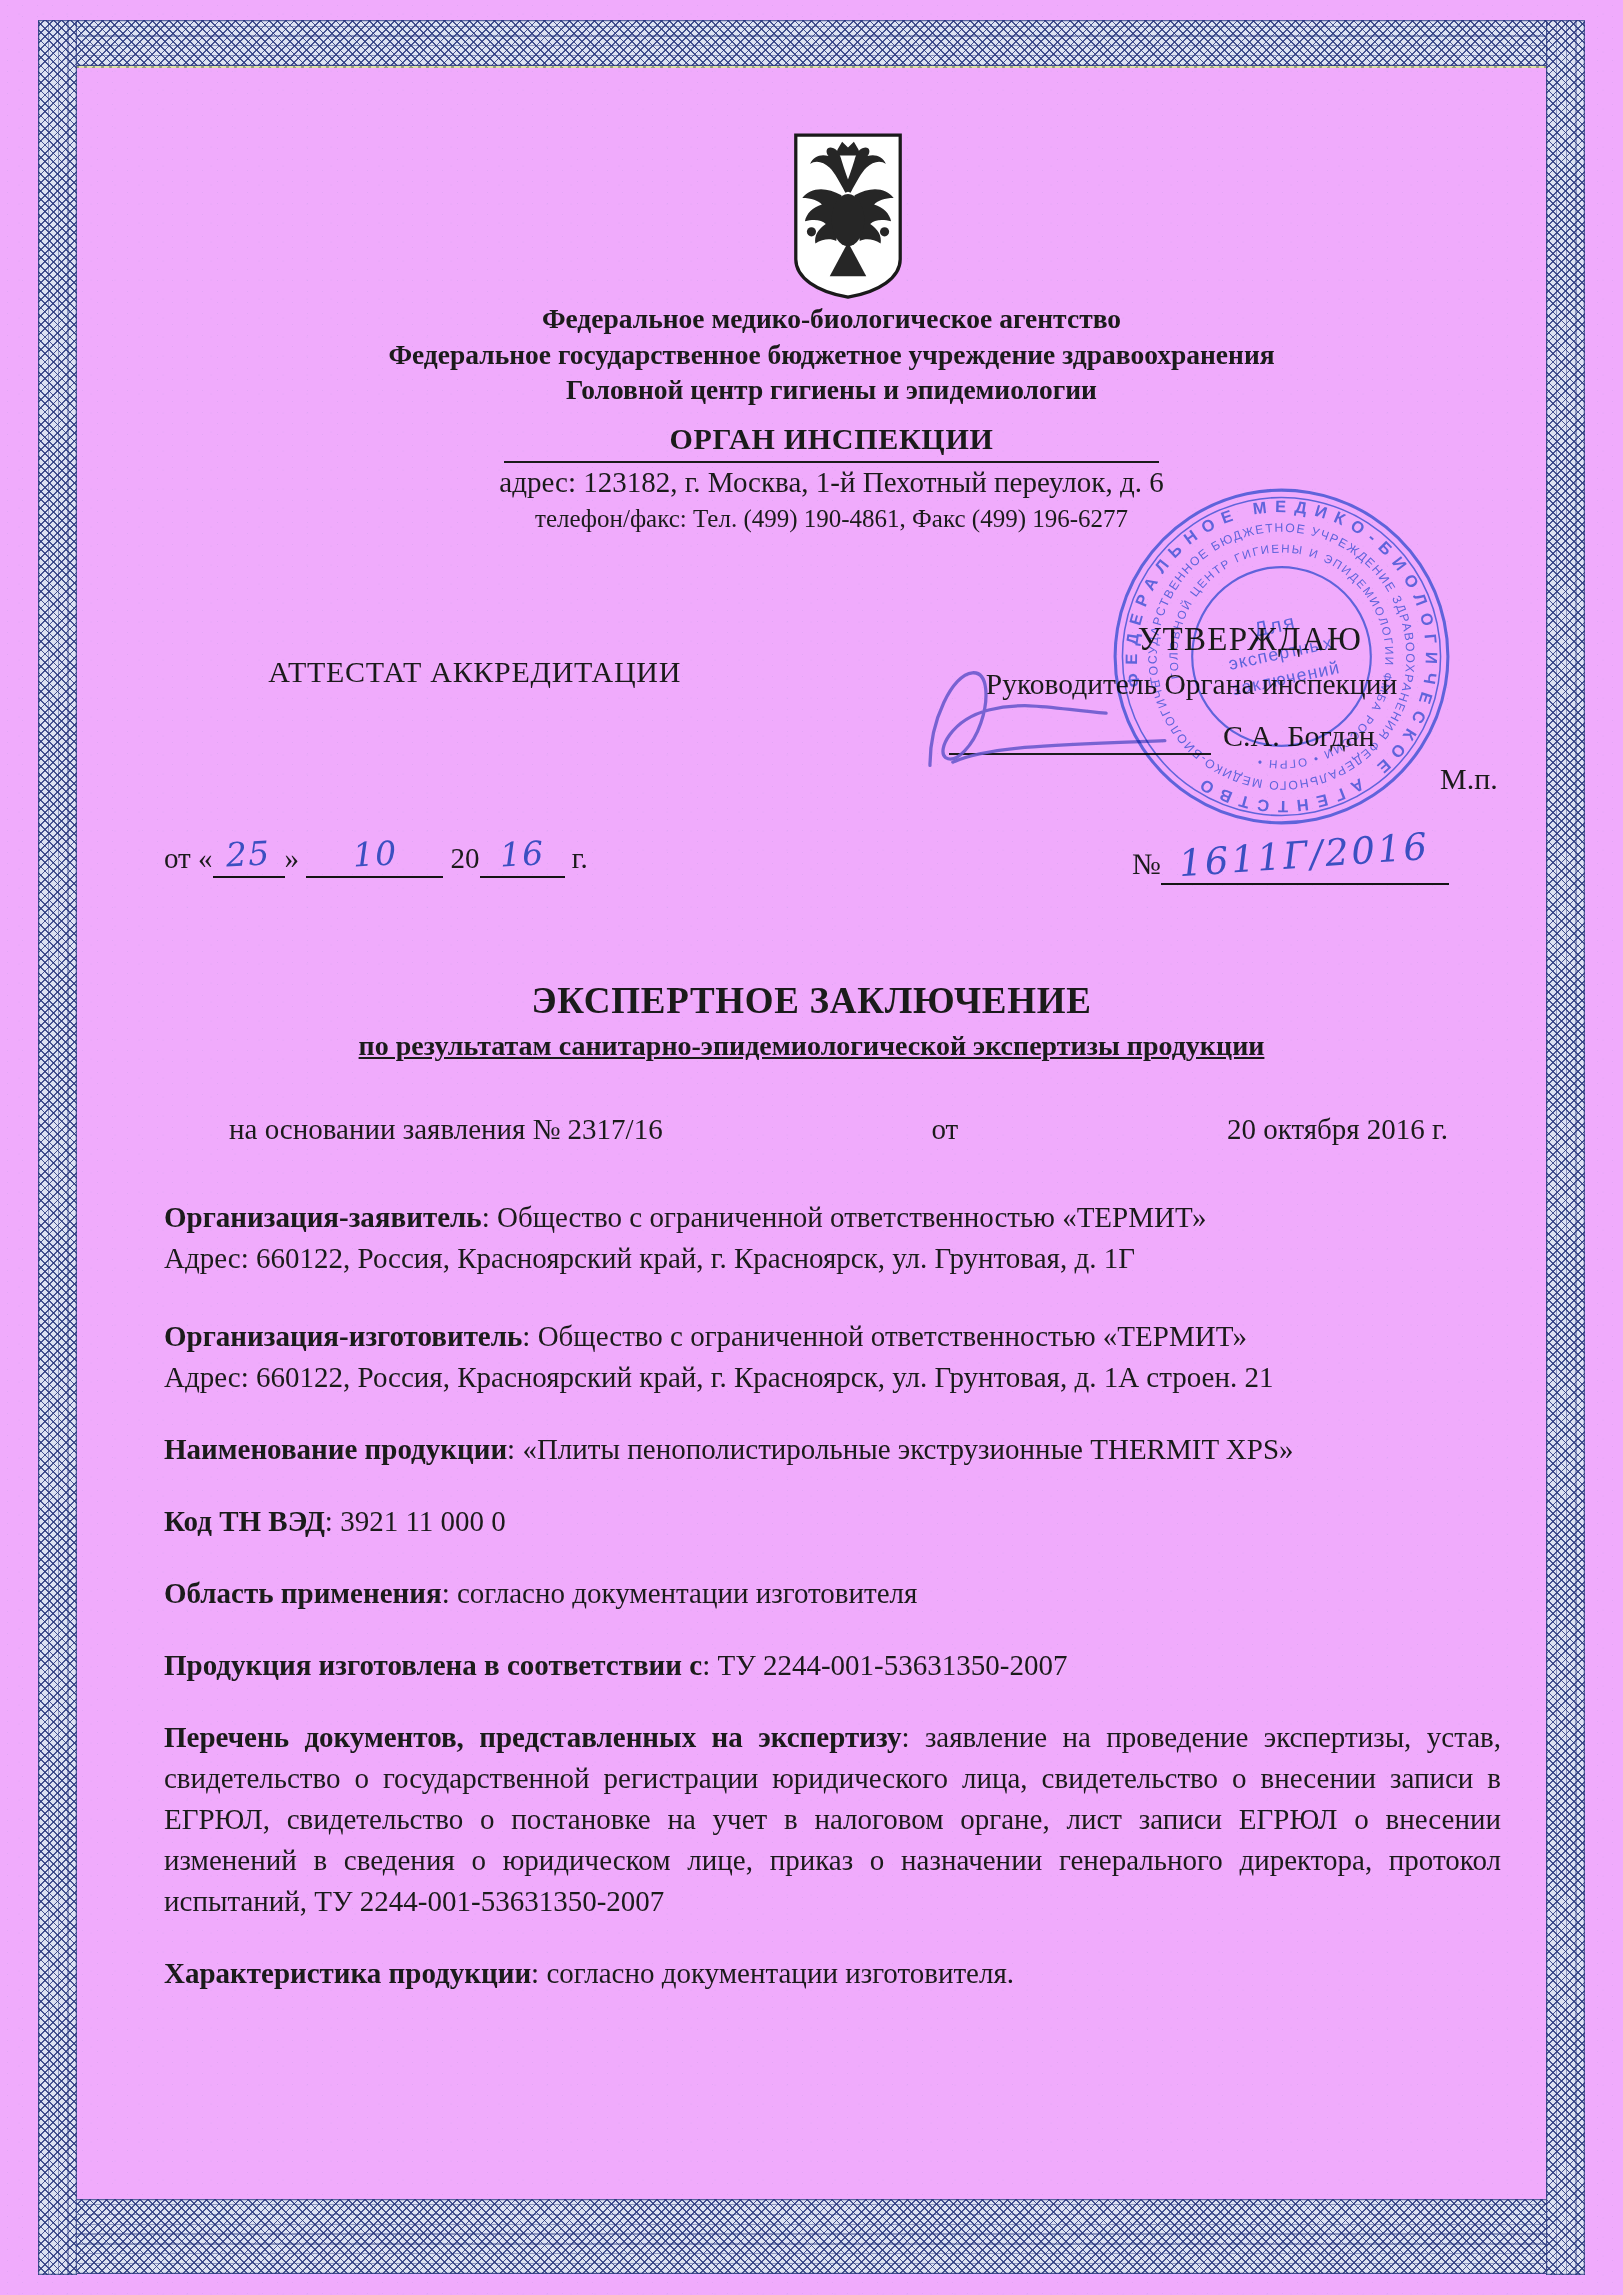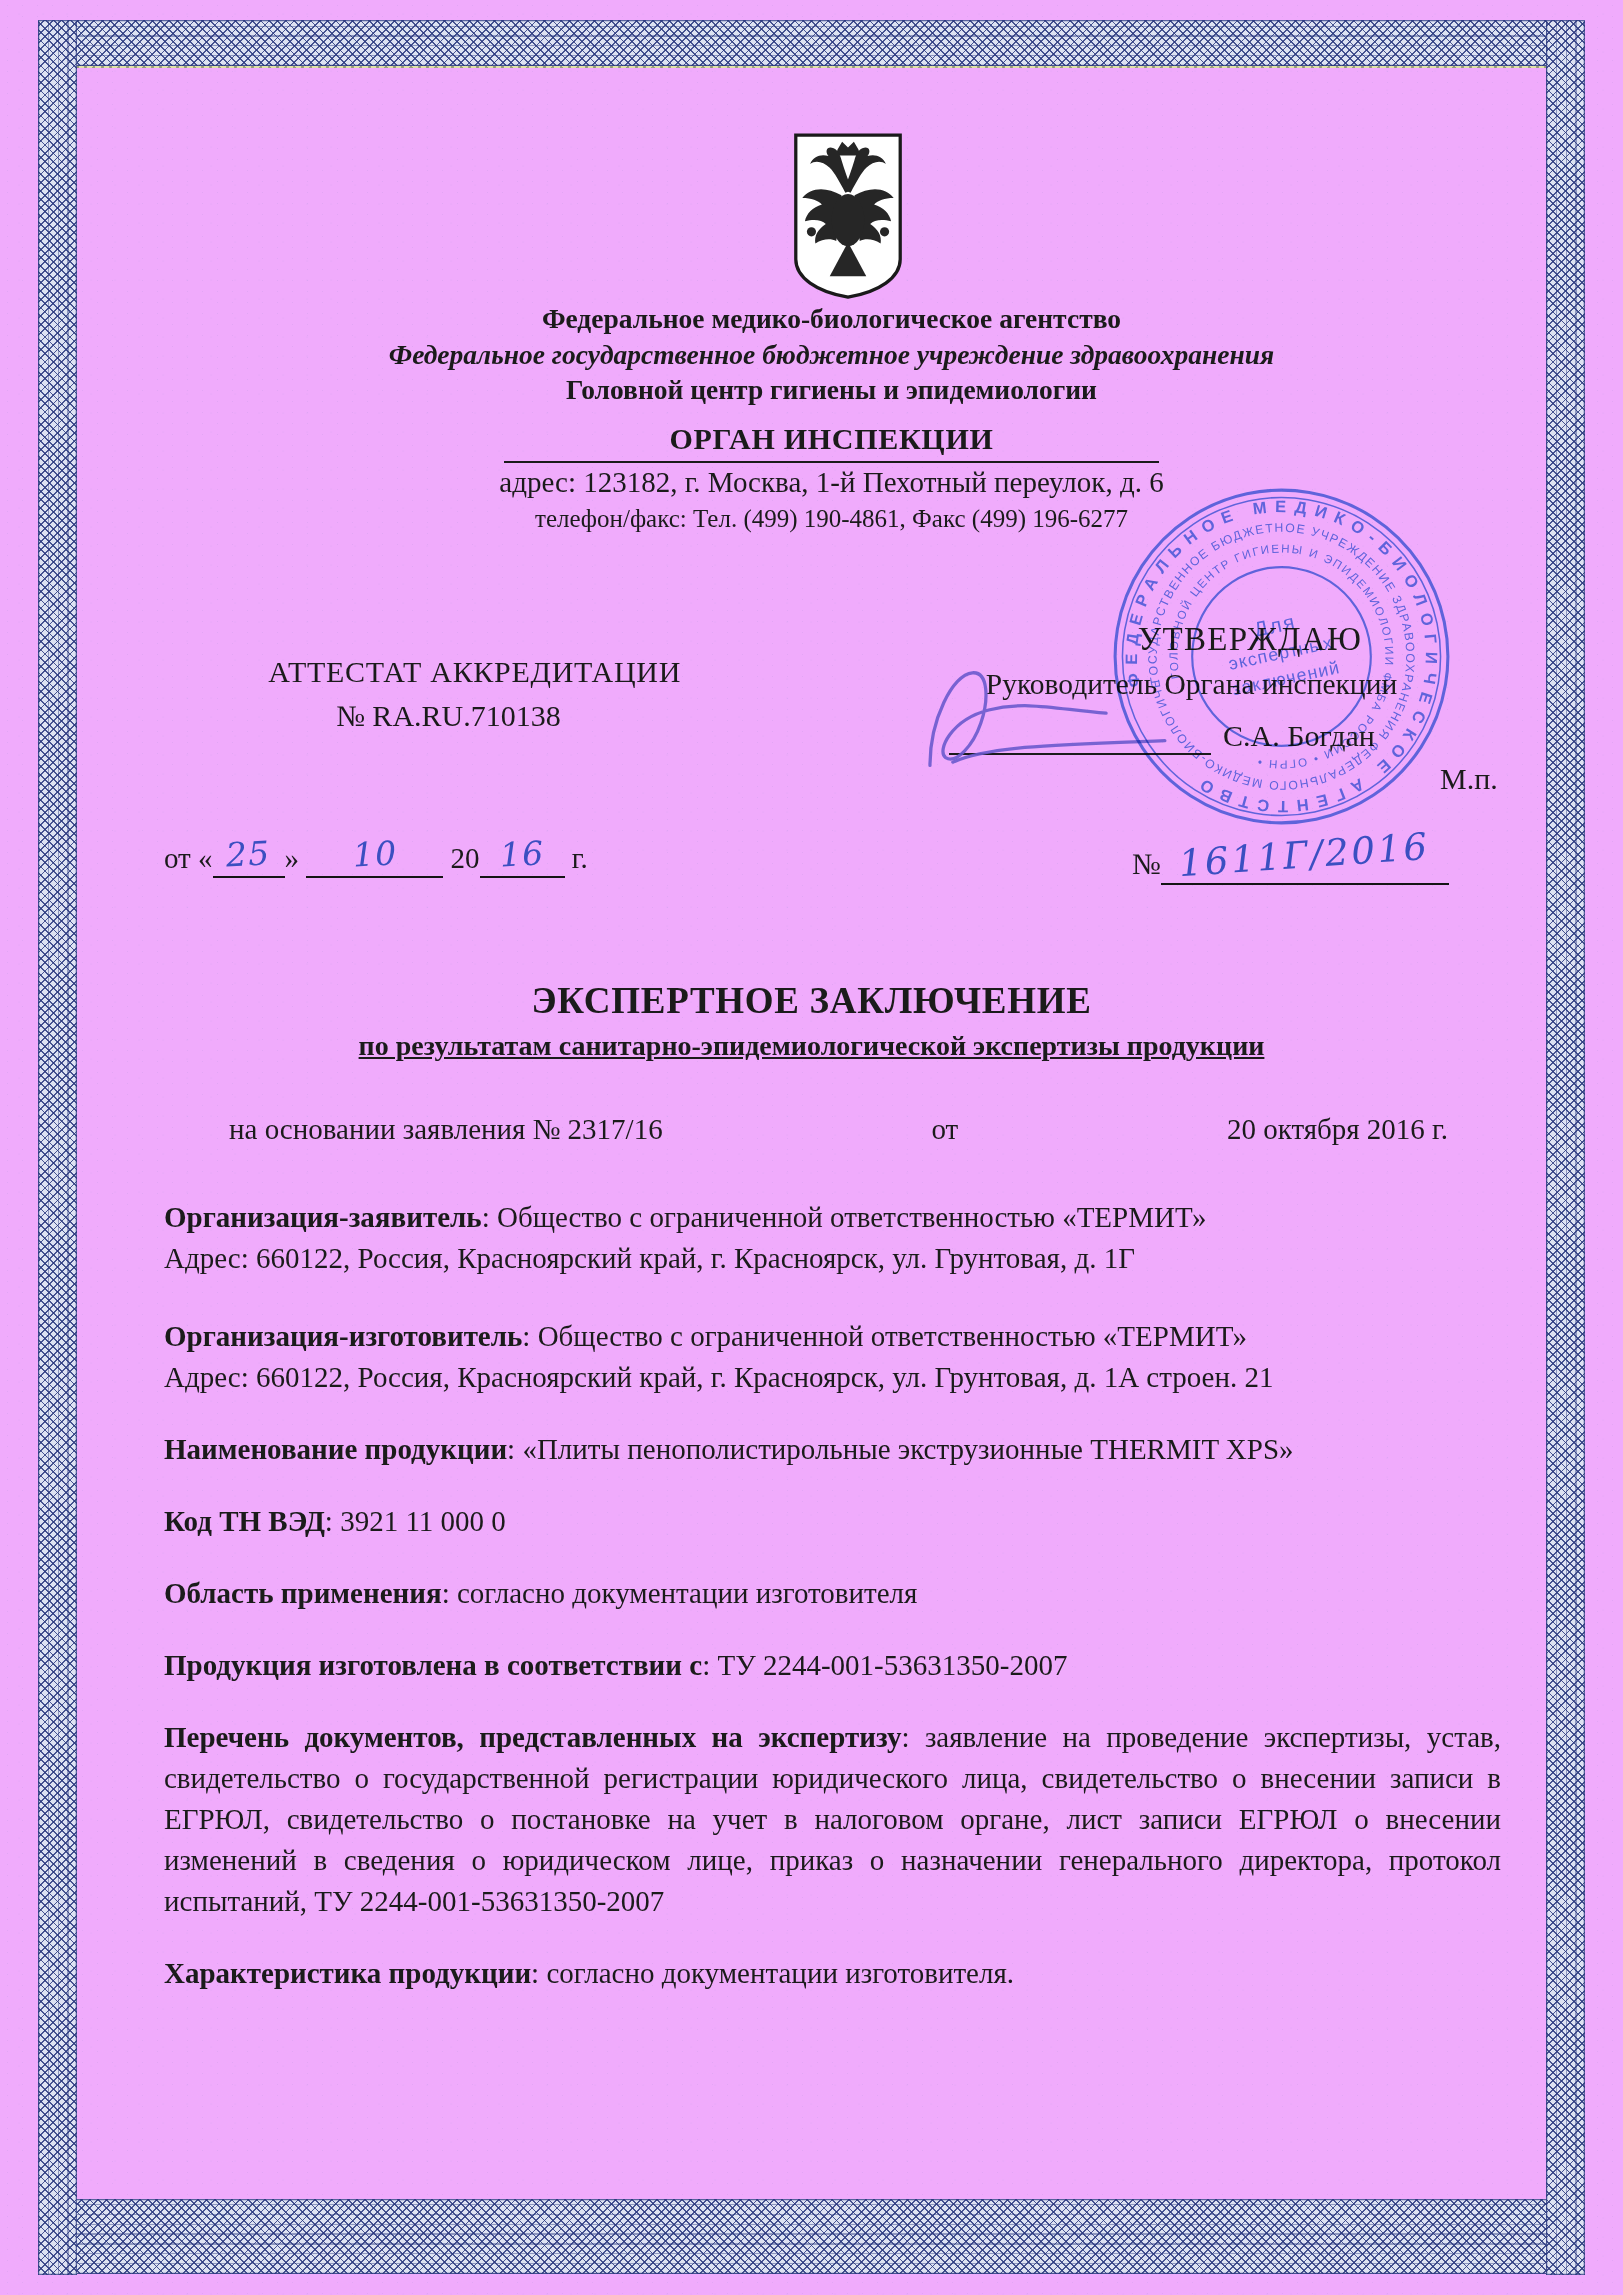--- a/index.html
+++ b/index.html
@@ -47,21 +47,21 @@
       #dde2f2;}
 
   
   .emblem{position:absolute;left:789px;top:130px;width:118px;height:171px;}
   .emblem .shield{fill:#ffffff;stroke:#1a1a1a;stroke-width:5;}
   .emblem .eagle{fill:#262626;}
 
   
   .hline{position:absolute;left:177px;width:1309px;text-align:center;font-weight:bold;font-size:27.5px;line-height:33px;}
   .h1{top:302px;}
-  .h2{top:338px;font-style:italic;}
+  .h2{top:338px;}
   .h3{top:373px;}
   .organ{
     position:absolute;left:504px;top:422px;width:655px;
     text-align:center;font-weight:bold;font-size:30px;letter-spacing:0.7px;
     padding-bottom:5.2px;border-bottom:2.6px solid #1b1b1b;
   }
   .addr{position:absolute;left:177px;top:466px;width:1309px;text-align:center;font-size:29px;}
   .phone{position:absolute;left:177px;top:505px;width:1309px;text-align:center;font-size:25px;}
 
   
@@ -144,21 +144,20 @@
   </svg>
 
   <div class="hline h1">Федеральное медико-биологическое агентство</div>
   <div class="hline h2">Федеральное государственное бюджетное учреждение здравоохранения</div>
   <div class="hline h3">Головной центр гигиены и эпидемиологии</div>
   <div class="organ">ОРГАН ИНСПЕКЦИИ</div>
   <div class="addr">адрес: 123182, г. Москва, 1-й Пехотный переулок, д. 6</div>
   <div class="phone">телефон/факс: Тел. (499) 190-4861, Факс (499) 196-6277</div>
 
   <div class="attest">АТТЕСТАТ АККРЕДИТАЦИИ</div>
-  <div class="attest-no">№ RA.RU.710138</div>
 
   <div class="approve">УТВЕРЖДАЮ</div>
   <div class="role">Руководитель Органа инспекции</div>
   <div class="sigline"></div>
   <svg class="signature" viewBox="0 0 560 210">
     <path d="M60 180 C60 110 95 40 125 38 C150 36 150 80 138 115 C126 150 100 178 84 168 C70 158 92 110 150 95 C210 80 260 95 330 100"></path>
     <path d="M95 175 C150 150 260 148 420 142"></path>
   </svg>
   <div class="signame">С.А. Богдан</div>
   <div class="mp">М.п.</div>

